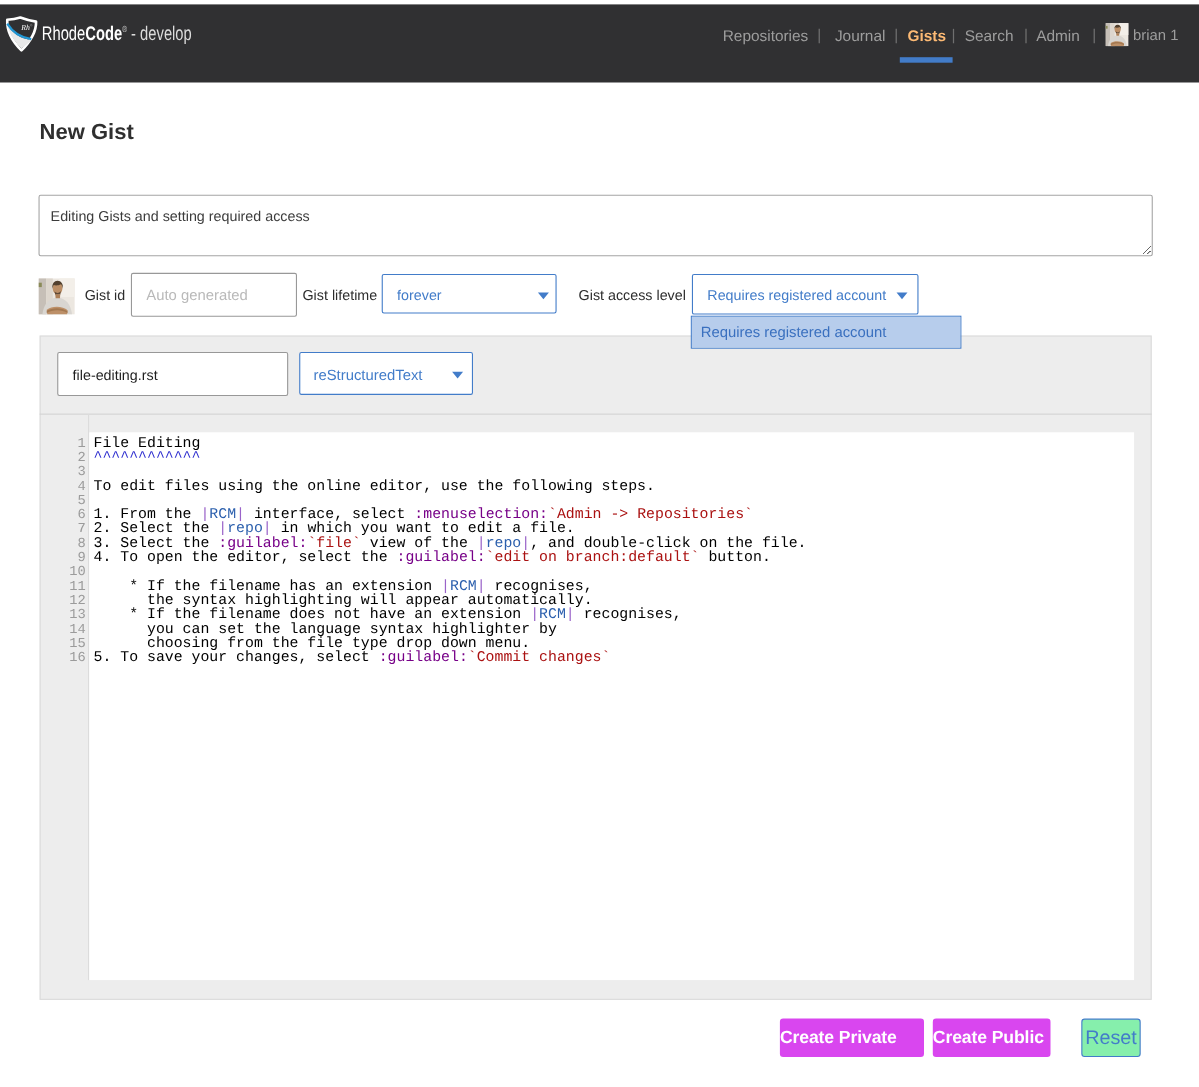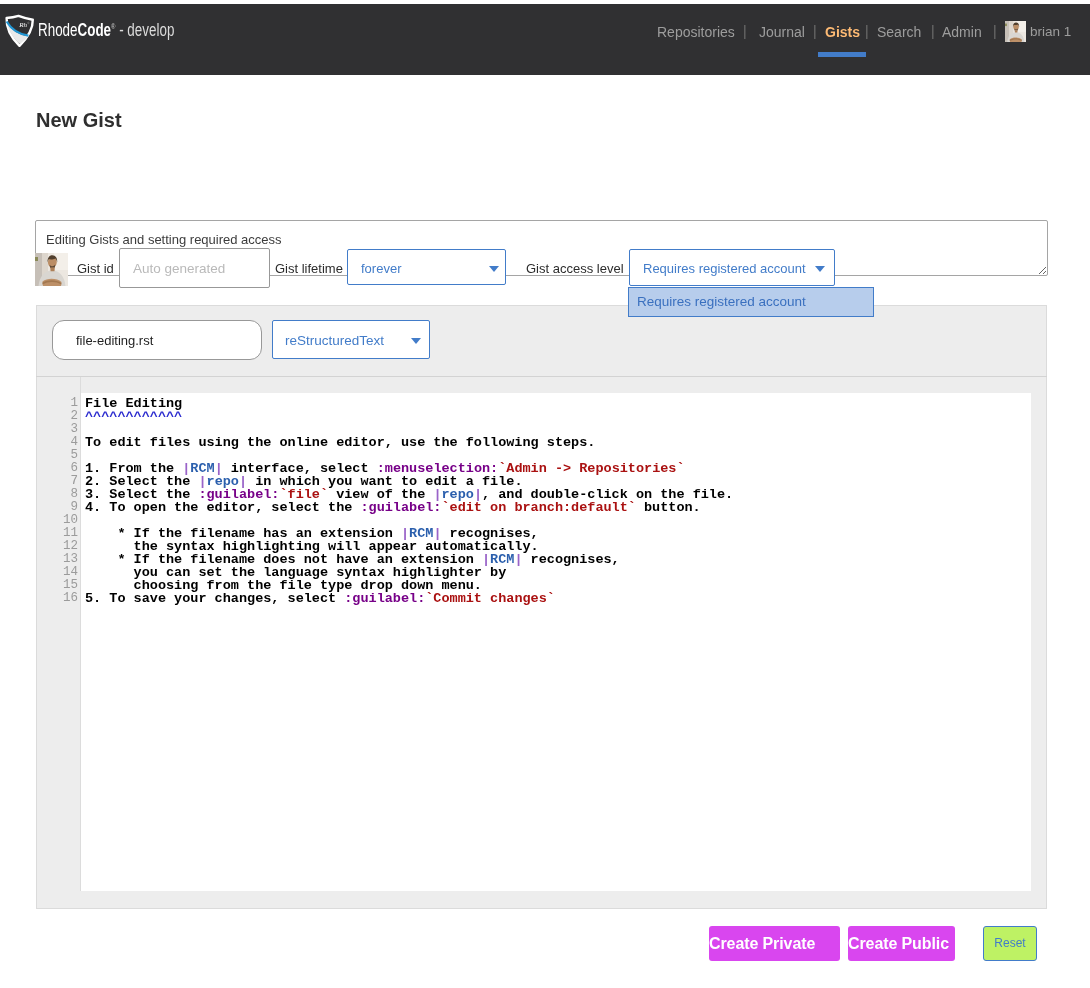--- a/index.html
+++ b/index.html
@@ -17,55 +17,55 @@
 .navsep { position:absolute; top:19px; font-size:14px; color:#6f6f6f; }
 #gists-active { color:#fdba74; font-weight:bold; }
 #blue-underline { position:absolute; left:818px; top:48px; width:48px; height:5px; background:#427cc9; }
 #nav-avatar { position:absolute; left:1005px; top:17px; width:21px; height:21px; }
 #brian { position:absolute; left:1030px; top:20px; font-size:13.5px; color:#9d9d9d; }
 
 
 #h1 { position:absolute; left:36px; top:109px; font-size:20px; font-weight:bold; color:#2f2f2f; }
 
 
-#desc { position:absolute; left:35px; top:177px; width:1013px; height:56px; border:1px solid #a5a5a5; border-radius:2px; background:#fff; font-family:"Liberation Sans", sans-serif; font-size:13px; color:#3c3c3c; padding:11px 10px; resize:both; outline:none;margin-top:43px; }
+#desc { position:absolute; left:35px; top:177px; width:1013px; height:56px; border:1px solid #a5a5a5; border-radius:2px; background:#fff; font-family:"Liberation Sans", sans-serif; font-size:13px; color:#3c3c3c; padding:11px 10px; resize:both; outline:none; }
 
 
 #avatar2 { position:absolute; left:35px; top:253px; width:33px; height:33px; }
 .lbl { position:absolute; font-size:13px; color:#2c2c2c; }
 #gistid-in { position:absolute; left:119px; top:248px; width:151px; height:40px; border:1px solid #989898; border-radius:2px; background:#fff; font-family:"Liberation Sans", sans-serif; font-size:13.5px; padding:0 13px; color:#4d7c0f; }
 #gistid-in::placeholder { color:#b9b9b9; opacity:1; }
 .bluebox { position:absolute; border:1.5px solid #427cc9; border-radius:2px; background:#fff; color:#427cc9; font-size:13px; }
 .bluebox .txt { position:absolute;text-align:right; }
 .arrow { position:absolute; width:0; height:0; border-left:5.5px solid transparent; border-right:5.5px solid transparent; border-top:6px solid #427cc9; }
 
 
 #ddmenu { position:absolute; left:628px; top:287px; width:246px; background:#fff; border:1px solid #427cc9; z-index:5; }
 .dditem { height:28px; line-height:28px; padding-left:8px; font-size:13.5px; color:#3a70bf; white-space:nowrap; }
 .dditem.sel { background:#b7cdec; }
 
 
 #panel { position:absolute; left:36px; top:305px; width:1011px; height:604px; background:#ededed; border:1px solid #dbdbdb; }
-#fname { position:absolute; left:52px; top:320px; width:210px; height:40px; border:1px solid #989898; border-radius:12px; background:#fff; font-family:"Liberation Sans", sans-serif; font-size:13px; color:#1f1f1f; padding:0 23px; }
+#fname { position:absolute; left:52px; top:320px; width:210px; height:40px; border:1px solid #989898; border-radius:2px; background:#fff; font-family:"Liberation Sans", sans-serif; font-size:13px; color:#1f1f1f; padding:0 13px; }
 #paneldiv { position:absolute; left:36px; top:376px; width:1011px; height:1px; background:#d3d3d3; }
 #gutter-border { position:absolute; left:80px; top:377px; width:1px; height:514px; background:#dcdcdc; }
 #codewhite { position:absolute; left:81px; top:393px; width:950px; height:498px; background:#fff; }
 
 
-#code { position:absolute; left:85px; top:397px; font-family:"Liberation Mono", monospace; font-size:13.5px; font-weight:bold; line-height:13px; color:#000; white-space:pre; }
+#code { position:absolute; left:85px; top:397px; font-family:"Liberation Mono", monospace; font-size:13.5px; font-weight:normal; line-height:13px; color:#000; white-space:pre; }
 #lnums { position:absolute; left:36px; top:397px; width:42px; font-family:"Liberation Mono", monospace; font-size:12.5px; font-weight:normal; line-height:13px; color:#9b9b9b; text-align:right; white-space:pre; }
 .kw { color:#708; }          
 .str { color:#a11; }         
 .pipe { color:#9a63c9; }     
 .sub { color:#2b5fad; }      
 .hdr { color:#2e2ecf; }      
 
 
 .btn { position:absolute; top:926px; height:35px; border-radius:3px; background:#d946ef; color:#fff; font-size:16px; letter-spacing:-0.1px; font-weight:bold; text-align:left; line-height:35px; }
-#btn-reset { position:absolute; left:983px; top:926px; width:54px; height:35px; border-radius:3px; background:#bef264; border:1px solid #427cc9; color:#427cc9; font-size:12px; text-align:center; line-height:33px; }
+#btn-reset { position:absolute; left:983px; top:926px; width:54px; height:35px; border-radius:3px; background:#86efac; border:1px solid #427cc9; color:#427cc9; font-size:18px; text-align:center; line-height:33px; }
 </style>
 </head>
 <body>
 <div id="nav">
   <svg id="logo" width="38" height="38" viewBox="0 0 38 38">
     <path d="M4.6 6.0 C 9.2 5.7, 13.6 4.8, 16.5 3.9 C 20.9 5.6, 26 6.9, 30.8 7.7 C 31 14.8, 28.6 22.6, 17.5 33.8 C 6.3 22.8, 4.2 13.5, 4.6 6.0 Z" fill="#303032" stroke="#ffffff" stroke-width="2.4" stroke-linejoin="round"></path>
     <path d="M4.8 10.2 Q 11.8 22.5, 26.6 24.3 C 23.5 27.7, 20.4 30.2, 17.4 31.8 C 10 25, 5.7 16.5, 4.8 10.2 Z" fill="#e9e9e9"></path>
     <path d="M4.6 9.5 Q 11.8 21.5, 26.4 23.6" fill="none" stroke="#2196d3" stroke-width="2.1"></path>
     <text x="17.3" y="15.4" font-family="Liberation Serif" font-style="italic" font-size="7" fill="#fff">Rh</text>
     <circle cx="26.4" cy="10.9" r="0.8" fill="none" stroke="#999999" stroke-width="0.4"></circle>

